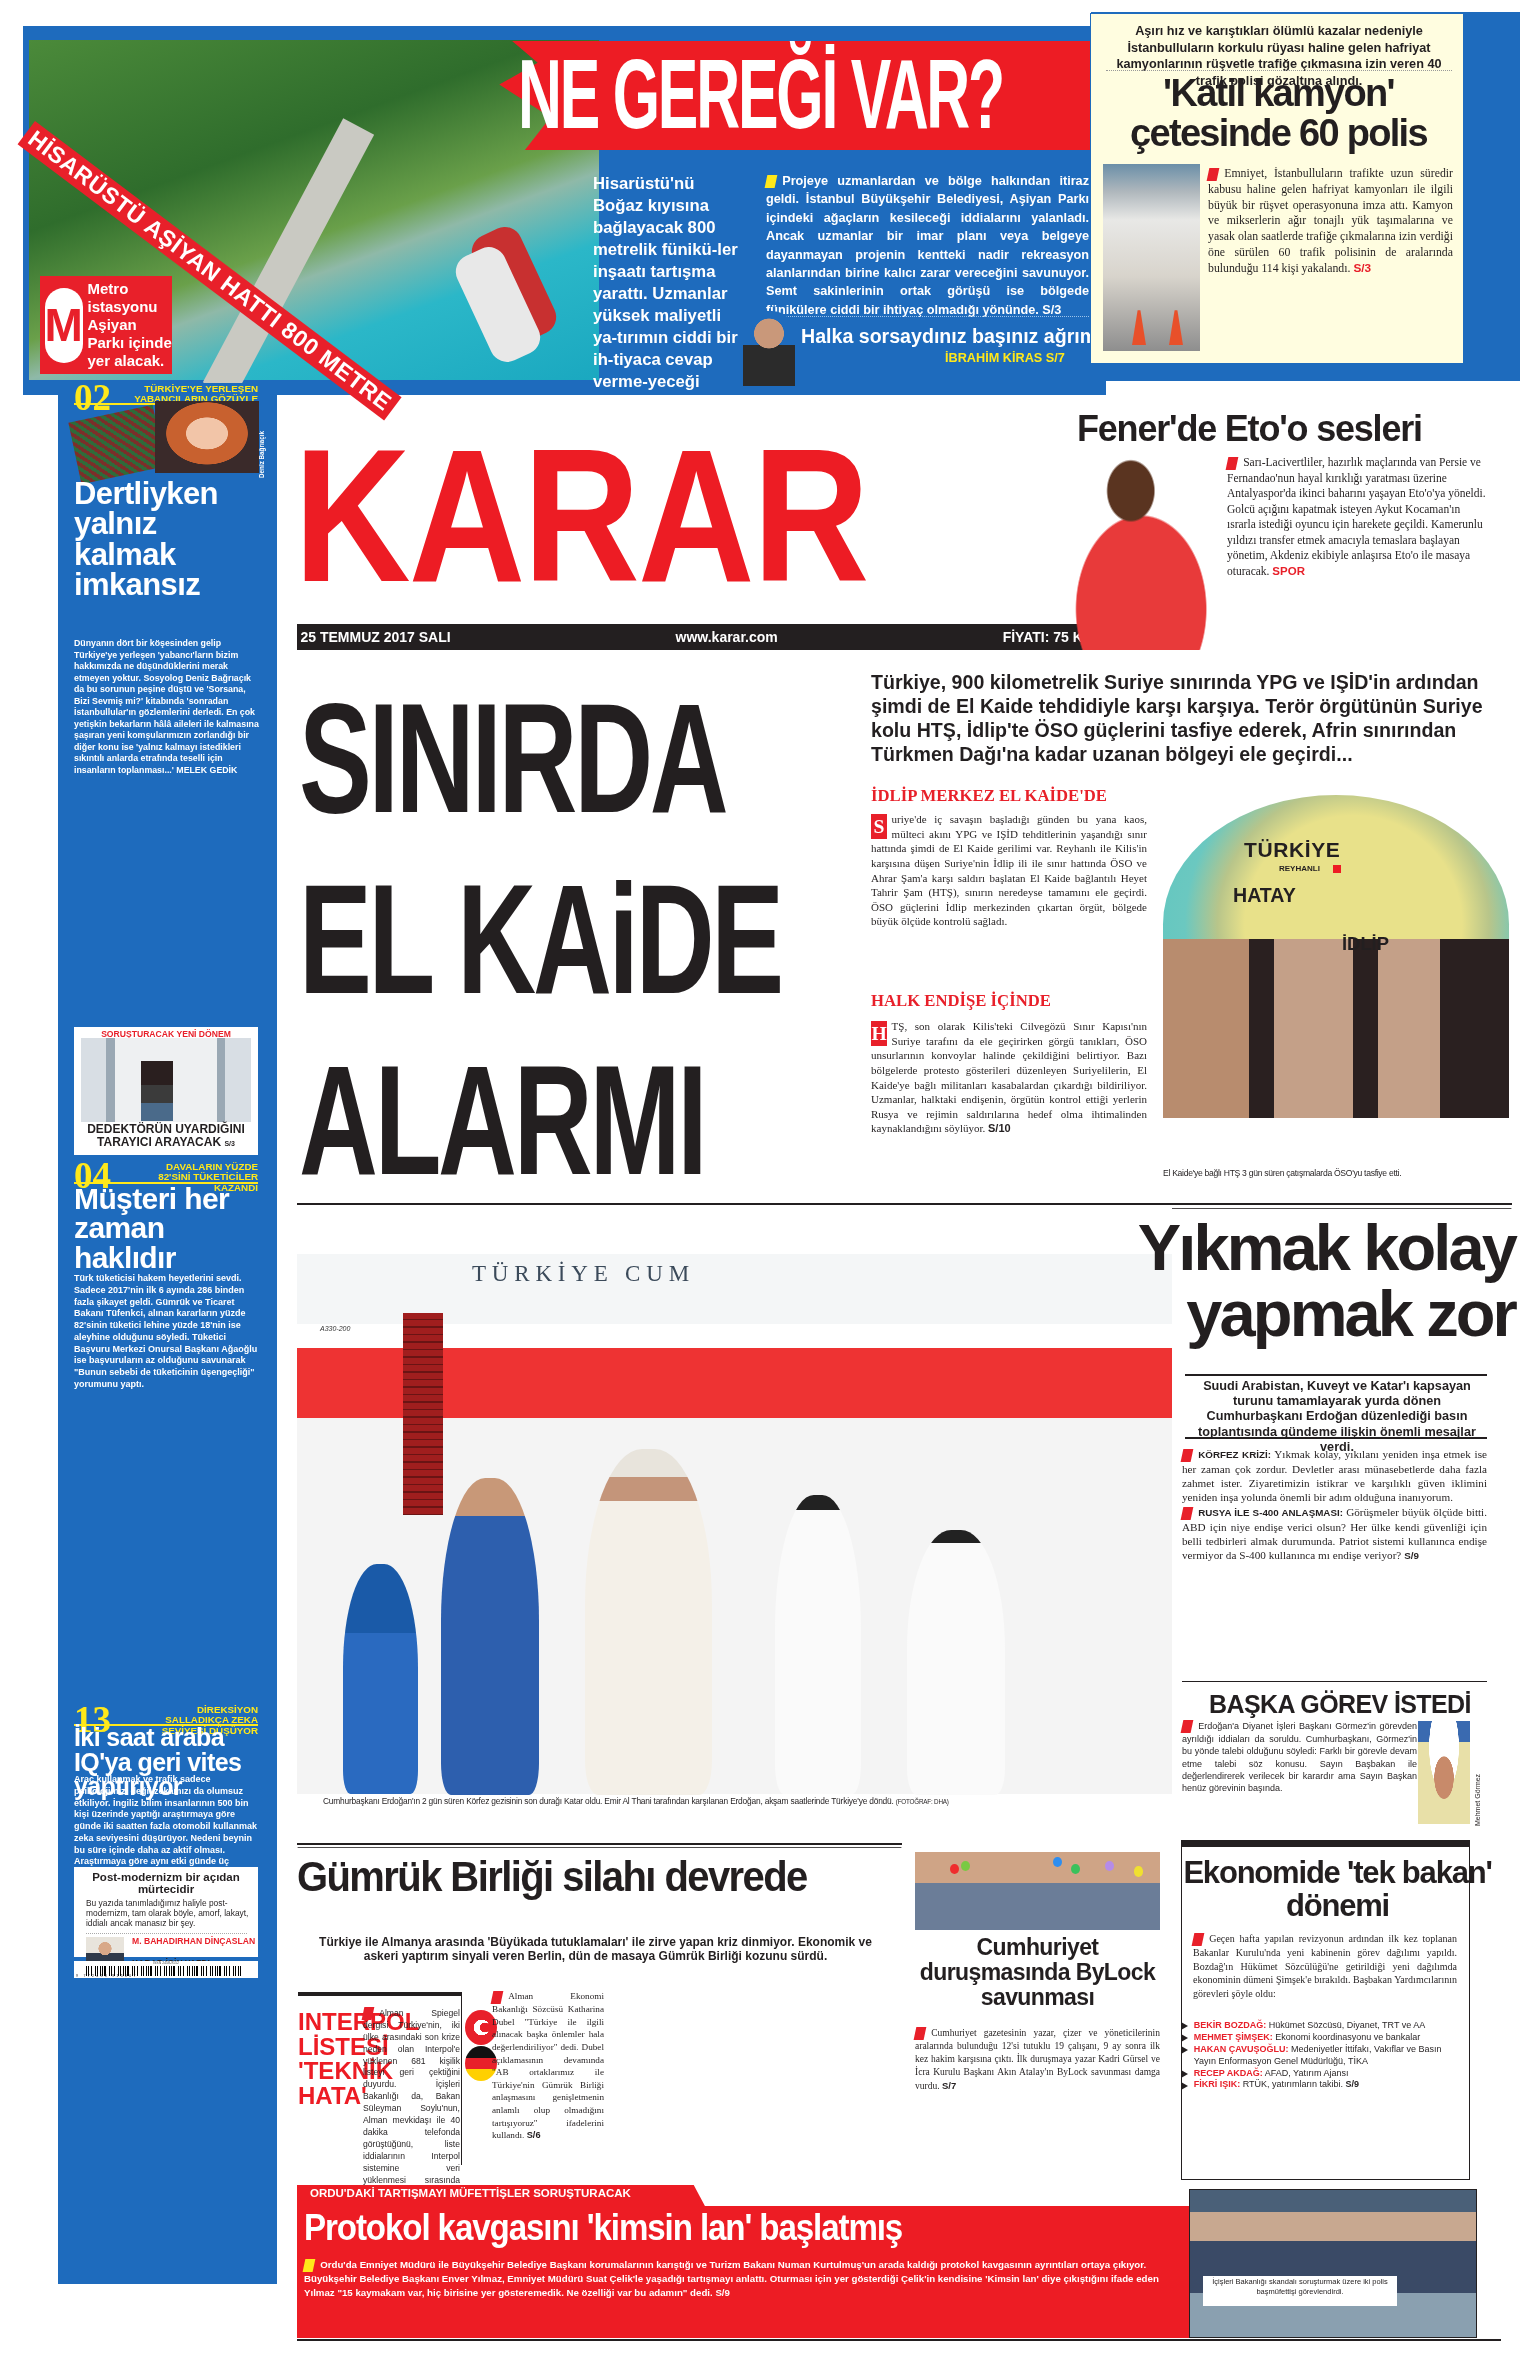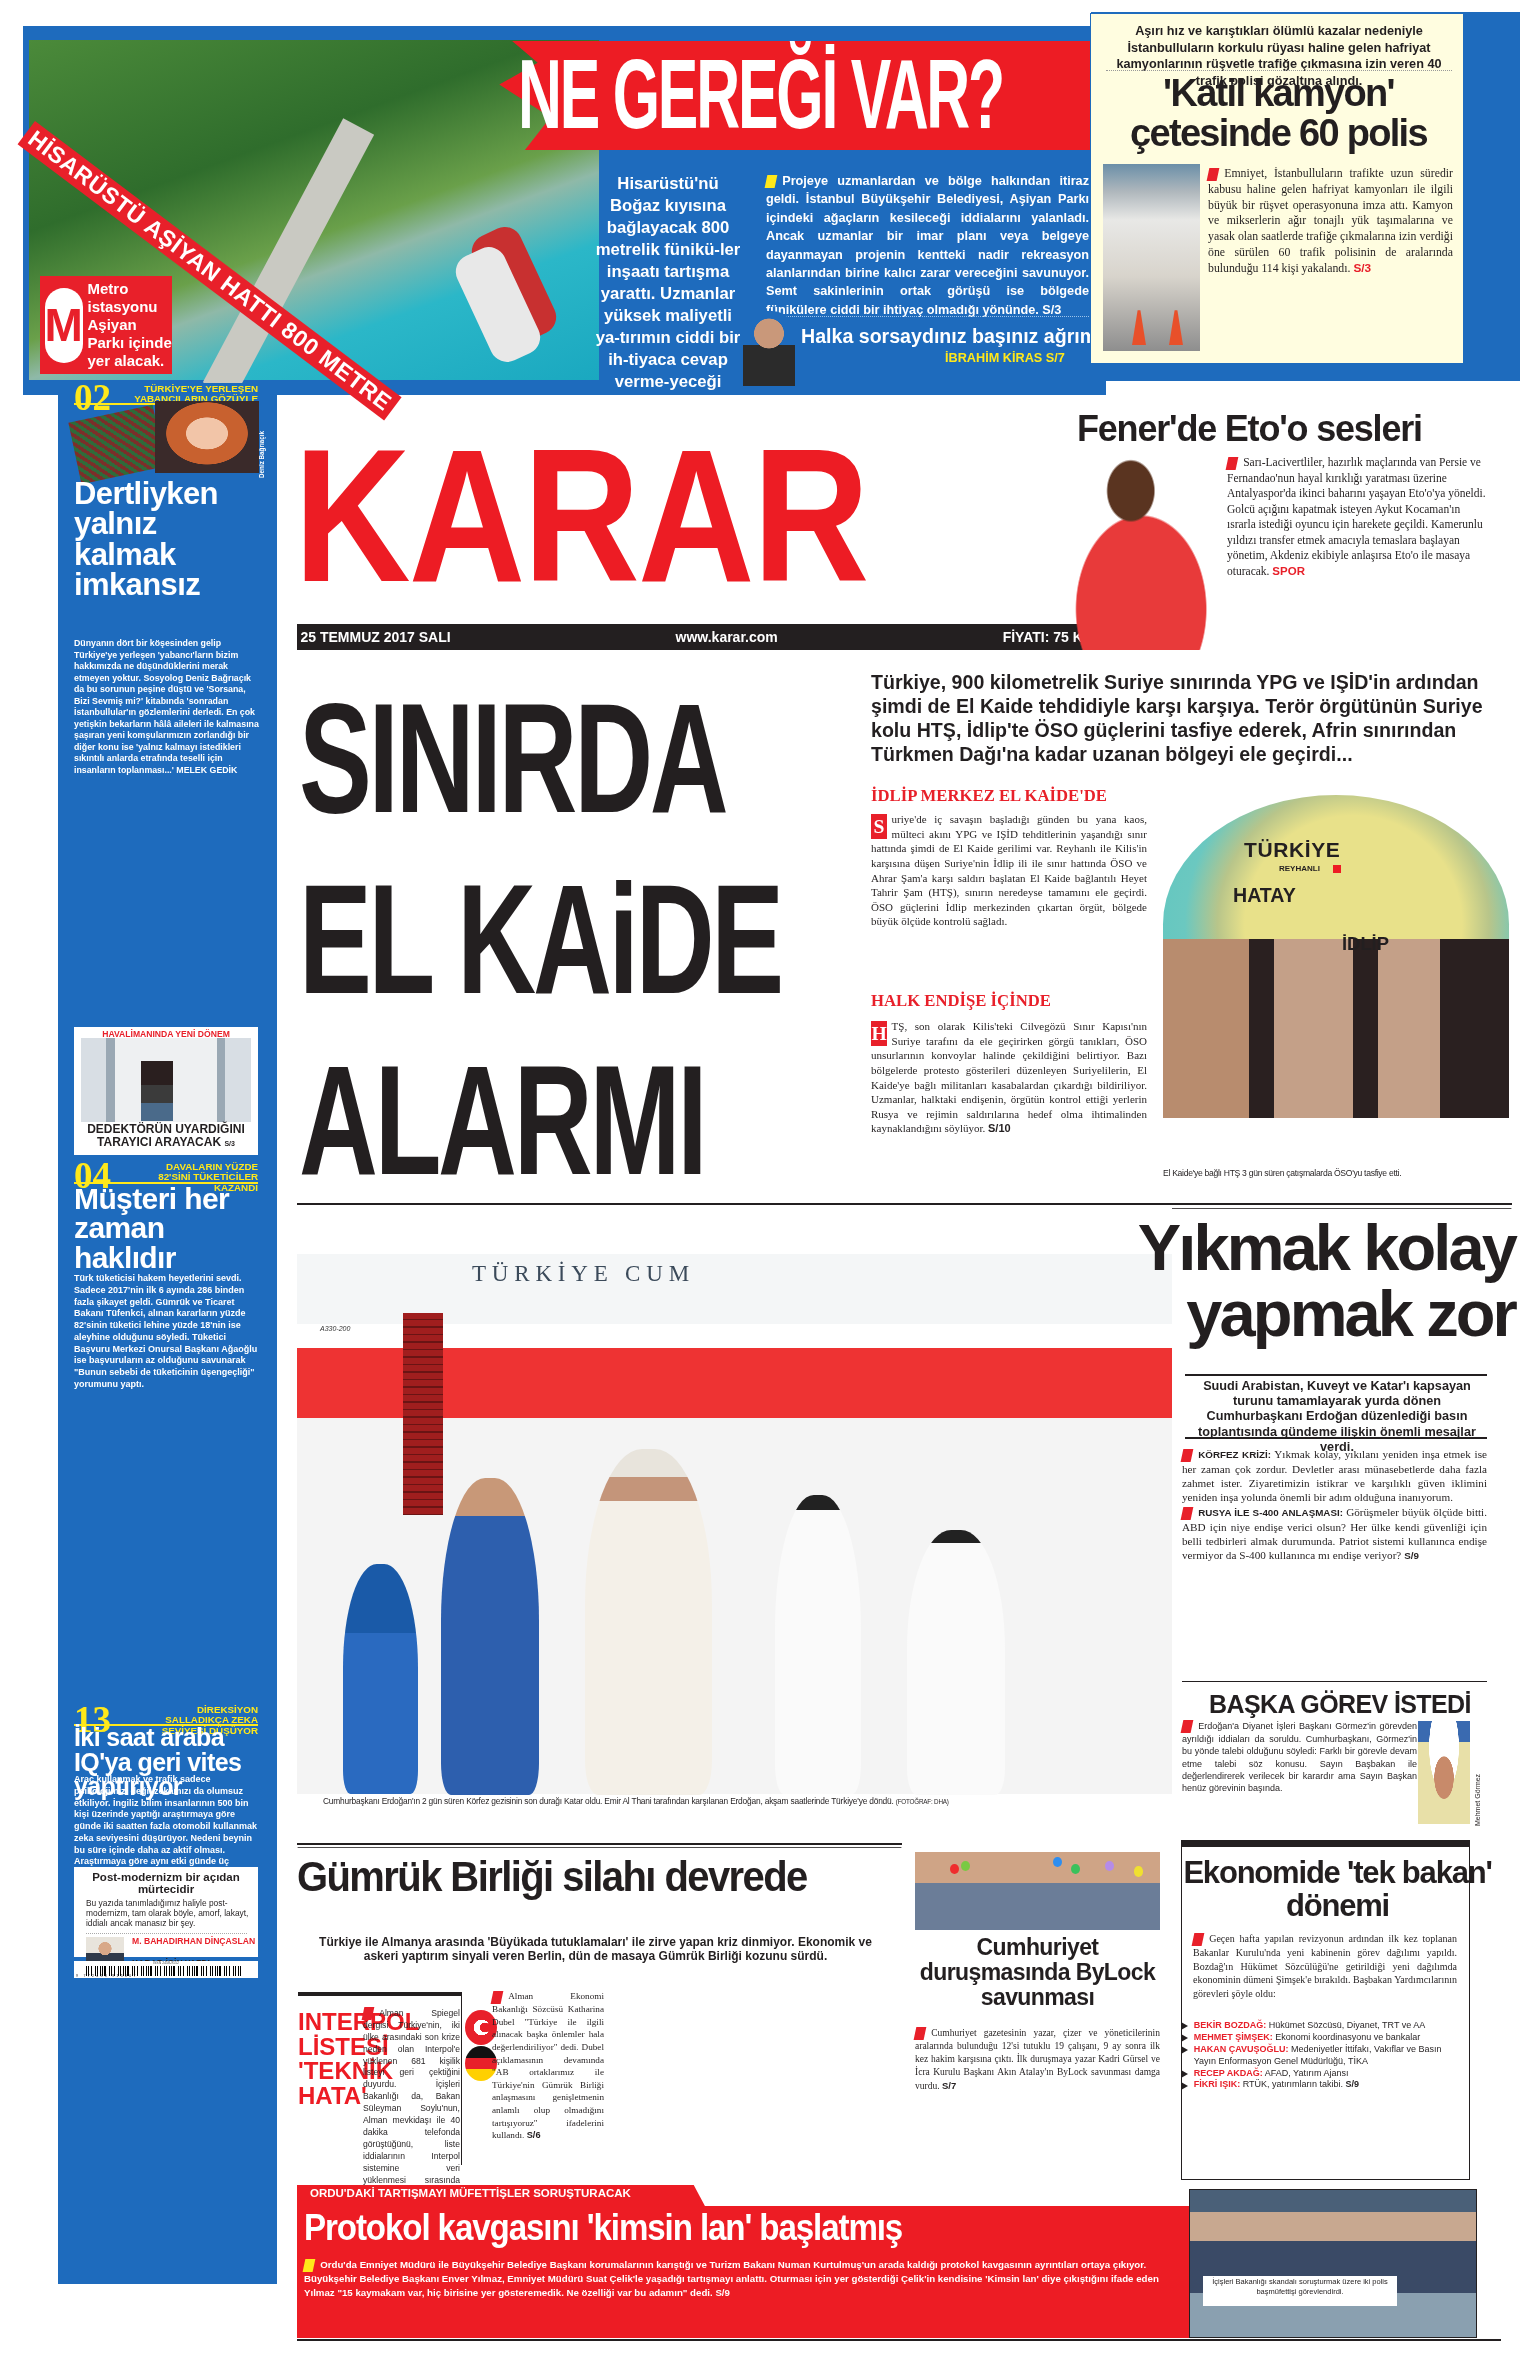--- a/index.html
+++ b/index.html
@@ -12,21 +12,21 @@
 #top-band{left:23px;top:26px;width:1083px;height:369px;background:#1e6bbd}
 #top-photo{left:29px;top:40px;width:570px;height:340px;background:linear-gradient(160deg,#4b8a3a 0%,#2f6d2c 35%,#6aa04a 55%,#8fb9a8 62%,#2bb7c8 75%,#1aa8c0 100%)}
 #top-photo .road{position:absolute;left:242px;top:69px;width:35px;height:299px;background:#c9c9c2;transform:rotate(28deg)}
 #top-photo .ferry{position:absolute;left:443px;top:207px;width:52px;height:115px;background:#e8e8e8;border-radius:17.3px;transform:rotate(-25deg);box-shadow:23px -11.5px 0 #c83030}
 #hisar-diag{left:35px;top:121px;transform:rotate(37deg);transform-origin:left top;color:#fff;font-weight:bold;font-size:23px;background:#e8202a;padding:1.2px 5.8px;letter-spacing:0.6px;white-space:nowrap}
 #metro-box{left:40px;top:276px;width:132px;height:98px;background:#e8202a;display:flex;align-items:center}
 #metro-logo{width:46px;height:75px;background:#fff;border-radius:23px;margin:0 4.6px;display:flex;align-items:center;justify-content:center;color:#e8202a;font-weight:bold;font-size:46px;font-family:"Liberation Sans",sans-serif}
 #metro-text{color:#fff;font-weight:bold;font-size:15px;line-height:1.2}
 #nevar{left:461px;top:41px;width:639px;height:109px;background:#ed1c24;clip-path:polygon(8% 0,100% 0,100% 100%,10% 100%,14% 70%,6% 40%,12% 20%)}
 #nevar-text{left:518px;top:40px;font-size:98px;color:#fff;font-weight:bold;letter-spacing:-3.5px;line-height:109px;transform:scaleX(.62);transform-origin:left top;white-space:nowrap}
-#hisar-lead{left:593px;top:173px;width:150px;color:#fff;font-weight:bold;font-size:16.7px;line-height:1.32;text-align:center}
+#hisar-lead{left:593px;top:173px;width:150px;color:#fff;font-weight:bold;font-size:16.7px;line-height:1.32;text-align:left}
 #hisar-body{left:766px;top:172px;width:323px;color:#fff;font-weight:bold;font-size:12.7px;line-height:1.45;text-align:justify}
 #hisar-dots{left:766px;top:316px;width:323px;border-top:1.7px dotted #9cc3ea}
 #kiras-photo{left:743px;top:311px;width:52px;height:75px;background:radial-gradient(circle at 50% 30%,#c9987a 0 25%,transparent 26%),linear-gradient(#1e6bbd 45%,#2b2b2b 45%);border-radius:23px 23px 0 0}
 #kiras-title{left:801px;top:325px;color:#fff;font-weight:bold;font-size:19.6px;white-space:nowrap}
 #kiras-name{left:945px;top:351px;color:#ffe81a;font-weight:bold;font-size:12.7px}
 
 #katil-box{left:1091px;top:11.5px;width:429px;height:369px;background:#1e6bbd}
 #katil-inner{left:1090px;top:12.7px;width:374px;height:351px;background:#fffde0;border:1.2px solid #1e6bbd}
 #katil-lead{left:1106px;top:23px;width:346px;font-weight:bold;font-size:12.7px;line-height:1.3;text-align:center}
 #katil-dots{left:1106px;top:70px;width:346px;border-top:1.2px dotted #999}
@@ -178,21 +178,21 @@
 <div class="sec-rule" style="left:74px;top:403px;width:184px"></div>
 <div class="abs" id="deniz-photo">
   <div id="deniz-book"></div>
   <div id="deniz-face"></div>
 </div>
 <div class="abs" id="deniz-credit" style="top:478px">Deniz Bağrıaçık</div>
 <div class="left-h" style="left:74px;top:479px;font-size:31px;width:190px">Dertliyken yalnız kalmak imkansız</div>
 <div class="left-body" style="left:74px;top:638px;width:187px;font-size:8.8px">Dünyanın dört bir köşesinden gelip Türkiye'ye yerleşen 'yabancı'ların bizim hakkımızda ne düşündüklerini merak etmeyen yoktur. Sosyolog Deniz Bağrıaçık da bu sorunun peşine düştü ve 'Sorsana, Bizi Sevmiş mi?' kitabında 'sonradan İstanbullular'ın gözlemlerini derledi. En çok yetişkin bekarların hâlâ aileleri ile kalmasına şaşıran yeni komşularımızın zorlandığı bir diğer konu ise 'yalnız kalmayı istedikleri sıkıntılı anlarda etrafında teselli için insanların toplanması...' MELEK GEDİK</div>
 
 <div class="abs" id="airport-box"></div>
-<div class="abs" id="airport-kicker">HAVALİMANINDA YENİ DÖNEM</div>
+<div class="abs" id="airport-kicker">SORUŞTURACAK YENİ DÖNEM</div>
 <div class="abs" id="airport-photo">
     <div class="person"></div>
   </div>
 <div class="abs" id="airport-title"><span>DEDEKTÖRÜN UYARDIĞINI TARAYICI ARAYACAK</span> <small style="font-size:7px">S/3</small></div>
 
 <div class="sec-num" style="left:74px;top:1158px">04</div>
 <div class="sec-kicker" style="left:132px;top:1162px;width:126px">DAVALARIN YÜZDE 82'SİNİ TÜKETİCİLER KAZANDI</div>
 <div class="sec-rule" style="left:74px;top:1182px;width:184px"></div>
 <div class="left-h" style="left:74px;top:1184px;font-size:30px;width:190px">Müşteri her zaman haklıdır</div>
 <div class="left-body" style="left:74px;top:1273px;width:187px">Türk tüketicisi hakem heyetlerini sevdi. Sadece 2017'nin ilk 6 ayında 286 binden fazla şikayet geldi. Gümrük ve Ticaret Bakanı Tüfenkci, alınan kararların yüzde 82'sinin tüketici lehine yüzde 18'nin ise aleyhine olduğunu söyledi. Tüketici Başvuru Merkezi Onursal Başkanı Ağaoğlu ise başvuruların az olduğunu savunarak "Bunun sebebi de tüketicinin üşengeçliği" yorumunu yaptı.</div>

